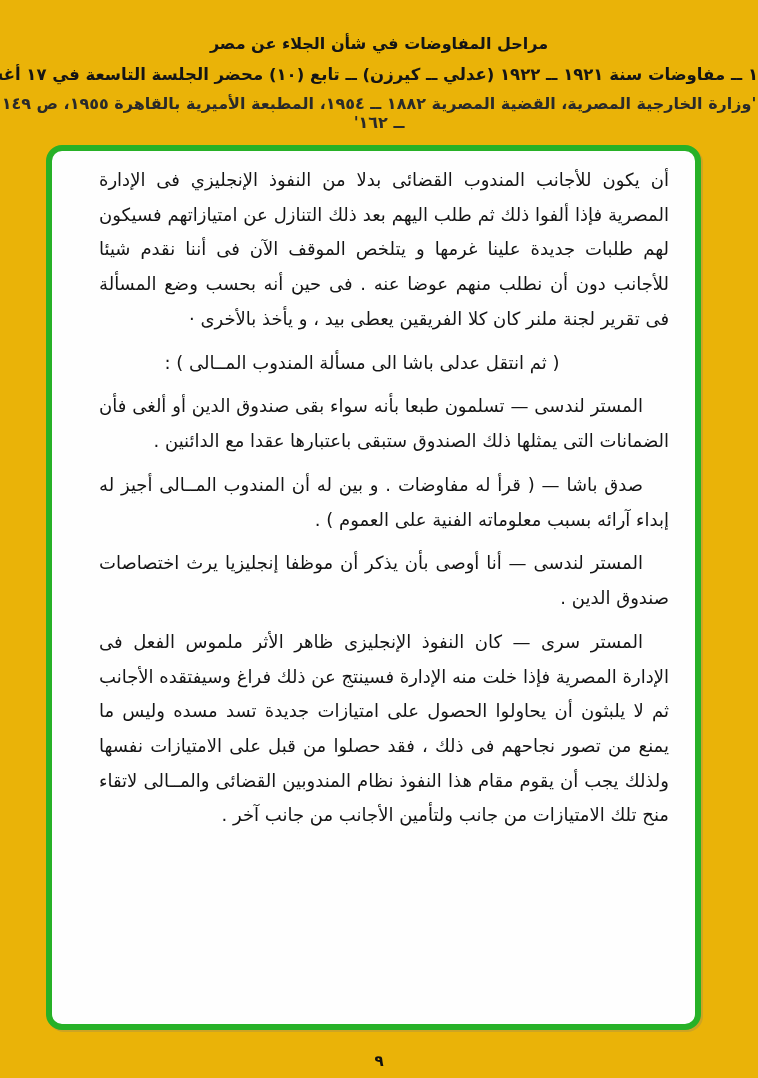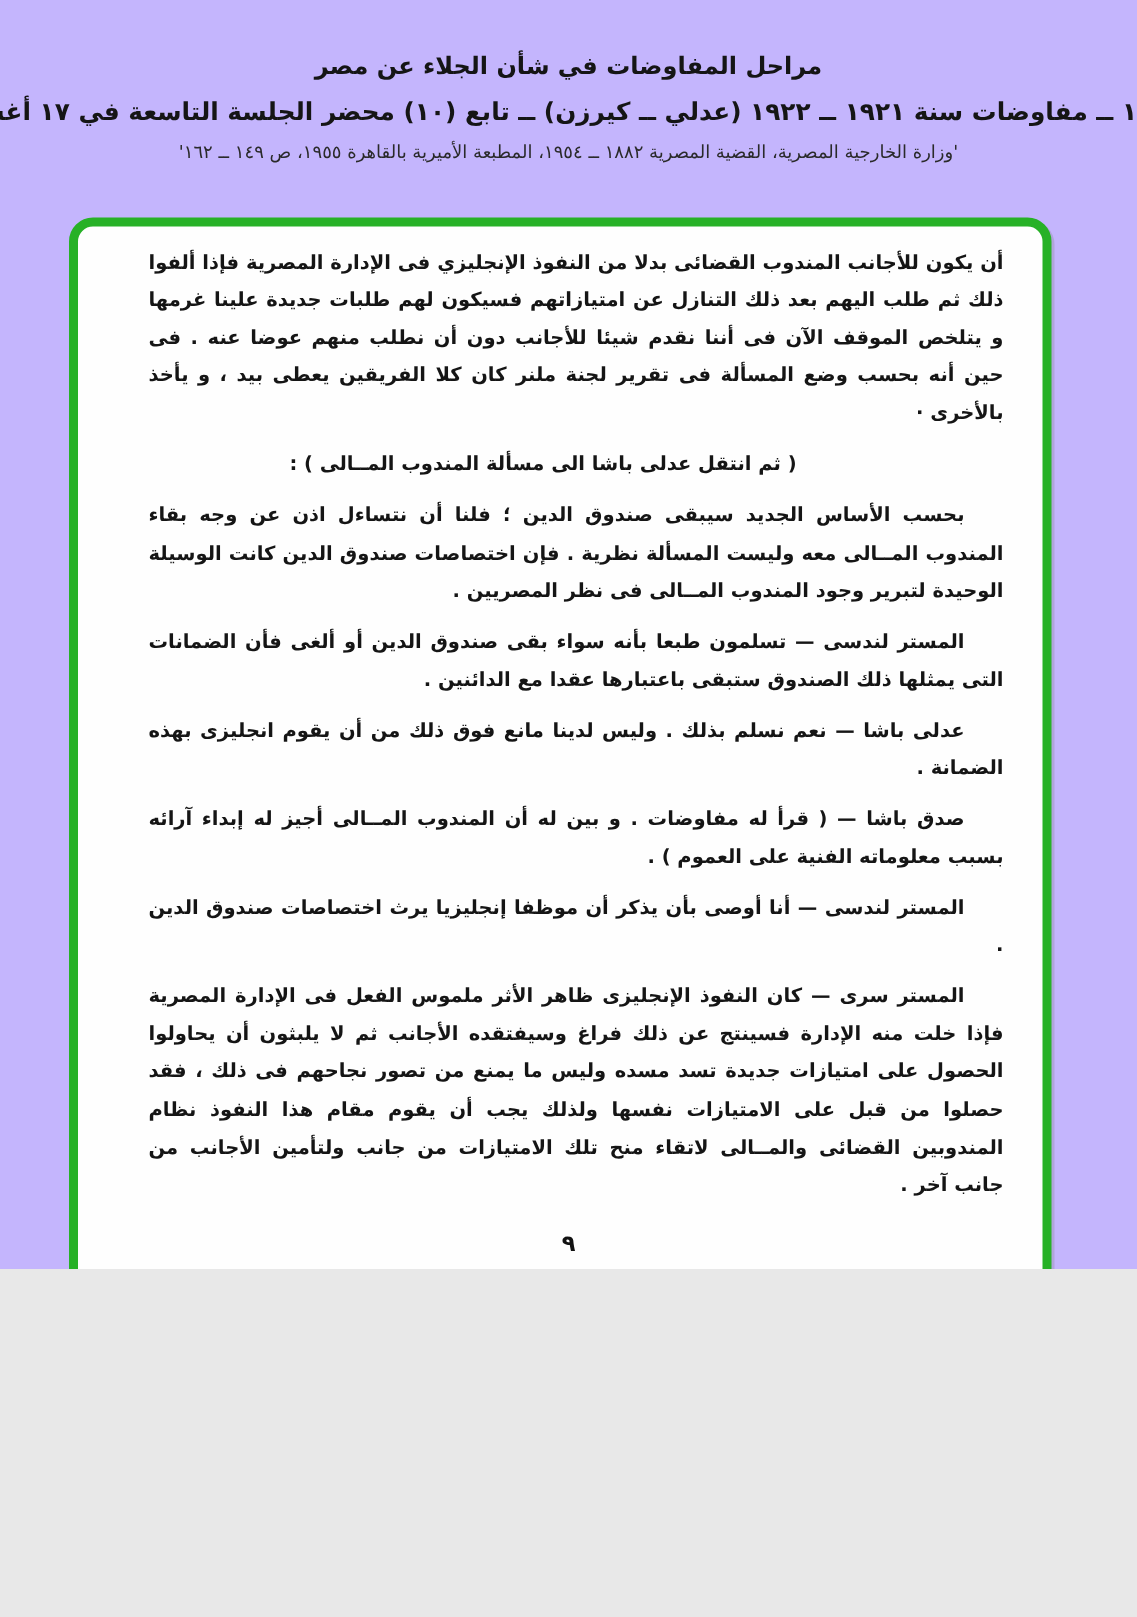--- a/index.html
+++ b/index.html
@@ -3,23 +3,23 @@
 <meta charset="utf-8">
 <style>
   html,body{margin:0;padding:0;}
   body{
     background:#e8e8e8;
     font-family:"DejaVu Sans","Liberation Sans",sans-serif;
   }
   .page{
     position:relative;
     width:758px;
-    height:846px;
+    height:1078px;
     margin:0 auto;
-    background:#c4b5fd;
+    background:#eab308;
     color:#151515;
     direction:rtl;
     overflow:hidden;
   }
   .header{
     position:absolute;
     top:34px;
     left:0;
     right:0;
     text-align:center;
@@ -30,45 +30,44 @@
     letter-spacing:0;
     margin:0 0 12px 0;
   }
   .header .subtitle{
     font-size:16.5px;
     font-weight:bold;
     margin:0 0 10px 0;
     white-space:nowrap;
   }
   .header .citation{
-    font-size:12px;
-    font-weight:normal;
+    font-size:16px;
+    font-weight:bold;
     color:#2a2a2a;
     margin:0;
   }
   .content-box{
     position:absolute;
     left:46px;
     top:145px;
     width:655px;
     height:885px;
     border:6px solid #27b127;
     border-radius:16px;
     box-shadow:2px 2px 0 rgba(120,120,120,.25);
     background:#fefefe;
     box-sizing:border-box;
     padding:12px 26px 8px 30px;
   }
   .content-box p{
     margin:0 0 9px 17px;
-    font-size:13px;
+    font-size:18px;
     line-height:1.93;
     text-align:justify;
     text-justify:inter-word;
-    font-weight:bold;
   }
   .content-box p.no-indent{ text-indent:0; }
   .content-box p.indent{ text-indent:26px; }
   .content-box p.stage{ text-indent:44px; text-align:center; }
   .page-number{
     position:absolute;
     bottom:8px;
     left:0;
     right:0;
     text-align:center;
@@ -84,23 +83,21 @@
 
   <div class="header">
     <p class="title">مراحل المفاوضات في شأن الجلاء عن مصر</p>
     <p class="subtitle">١ ــ مفاوضات سنة ١٩٢١ ــ ١٩٢٢ (عدلي ــ كيرزن) ــ تابع (١٠) محضر الجلسة التاسعة في ١٧ أغسطس ١٩٢١</p>
     <p class="citation">'وزارة الخارجية المصرية، القضية المصرية ١٨٨٢ ــ ١٩٥٤، المطبعة الأميرية بالقاهرة ١٩٥٥، ص ١٤٩ ــ ١٦٢'</p>
   </div>
 
   <div class="content-box" style="border-color: rgb(39, 177, 39);">
     <p class="no-indent">أن يكون للأجانب المندوب القضائى بدلا من النفوذ الإنجليزي فى الإدارة المصرية فإذا ألفوا ذلك ثم طلب اليهم بعد ذلك التنازل عن امتيازاتهم فسيكون لهم طلبات جديدة علينا غرمها و يتلخص الموقف الآن فى أننا نقدم شيئا للأجانب دون أن نطلب منهم عوضا عنه . فى حين أنه بحسب وضع المسألة فى تقرير لجنة ملنر كان كلا الفريقين يعطى بيد ، و يأخذ بالأخرى ·</p>
     <p class="stage">( ثم انتقل عدلى باشا الى مسألة المندوب المــالى ) :</p>
-    <p class="indent">بحسب الأساس الجديد سيبقى صندوق الدين ؛ فلنا أن نتساءل اذن عن وجه بقاء المندوب المــالى معه وليست المسألة نظرية . فإن اختصاصات صندوق الدين كانت الوسيلة الوحيدة لتبرير وجود المندوب المــالى فى نظر المصريين .</p>
     <p class="indent">المستر لندسى — تسلمون طبعا بأنه سواء بقى صندوق الدين أو ألغى فأن الضمانات التى يمثلها ذلك الصندوق ستبقى باعتبارها عقدا مع الدائنين .</p>
-    <p class="indent">عدلى باشا — نعم نسلم بذلك . وليس لدينا مانع فوق ذلك من أن يقوم انجليزى بهذه الضمانة .</p>
     <p class="indent">صدق باشا — ( قرأ له مفاوضات . و بين له أن المندوب المــالى أجيز له إبداء آرائه بسبب معلوماته الفنية على العموم ) .</p>
     <p class="indent">المستر لندسى — أنا أوصى بأن يذكر أن موظفا إنجليزيا يرث اختصاصات صندوق الدين .</p>
     <p class="indent">المستر سرى — كان النفوذ الإنجليزى ظاهر الأثر ملموس الفعل فى الإدارة المصرية فإذا خلت منه الإدارة فسينتج عن ذلك فراغ وسيفتقده الأجانب ثم لا يلبثون أن يحاولوا الحصول على امتيازات جديدة تسد مسده وليس ما يمنع من تصور نجاحهم فى ذلك ، فقد حصلوا من قبل على الامتيازات نفسها ولذلك يجب أن يقوم مقام هذا النفوذ نظام المندوبين القضائى والمــالى لاتقاء منح تلك الامتيازات من جانب ولتأمين الأجانب من جانب آخر .</p>
   </div>
 
   <div class="page-number">٩</div>
 
 </div>
 
 </body></html>

